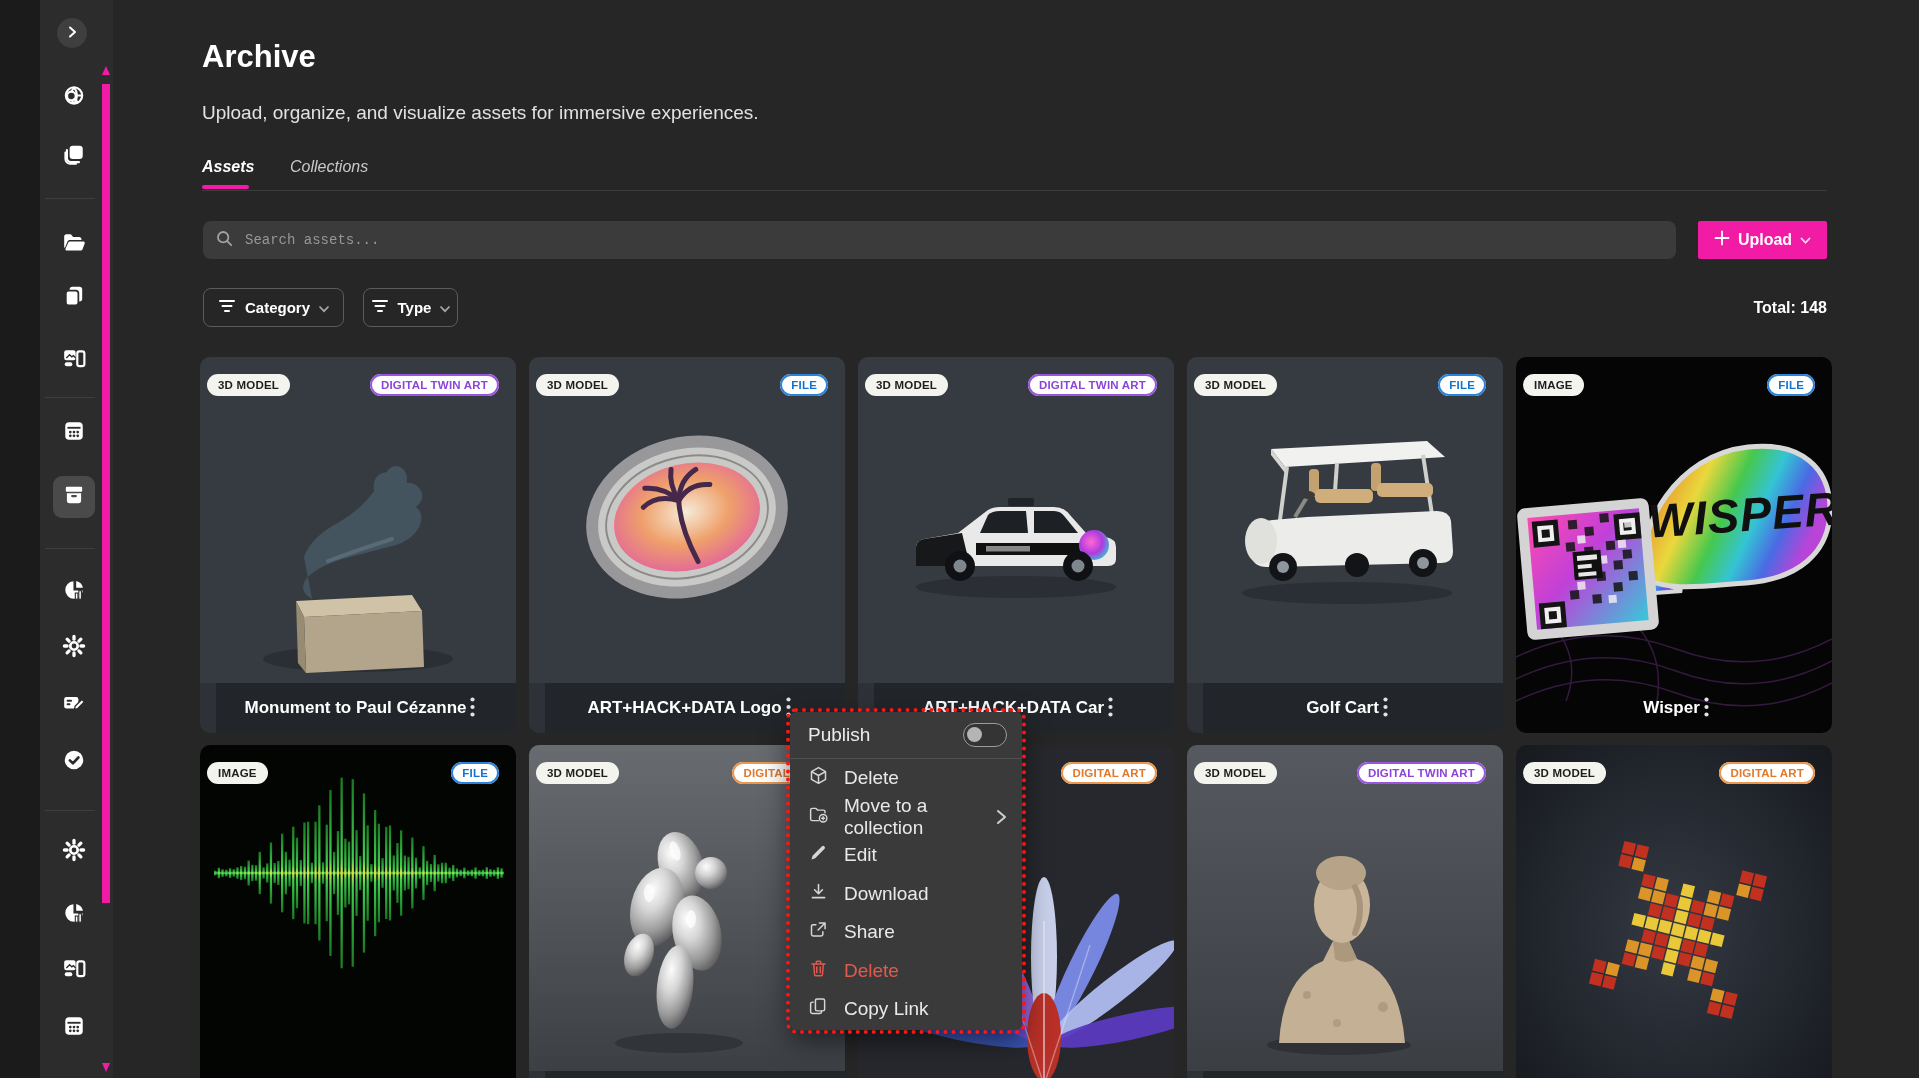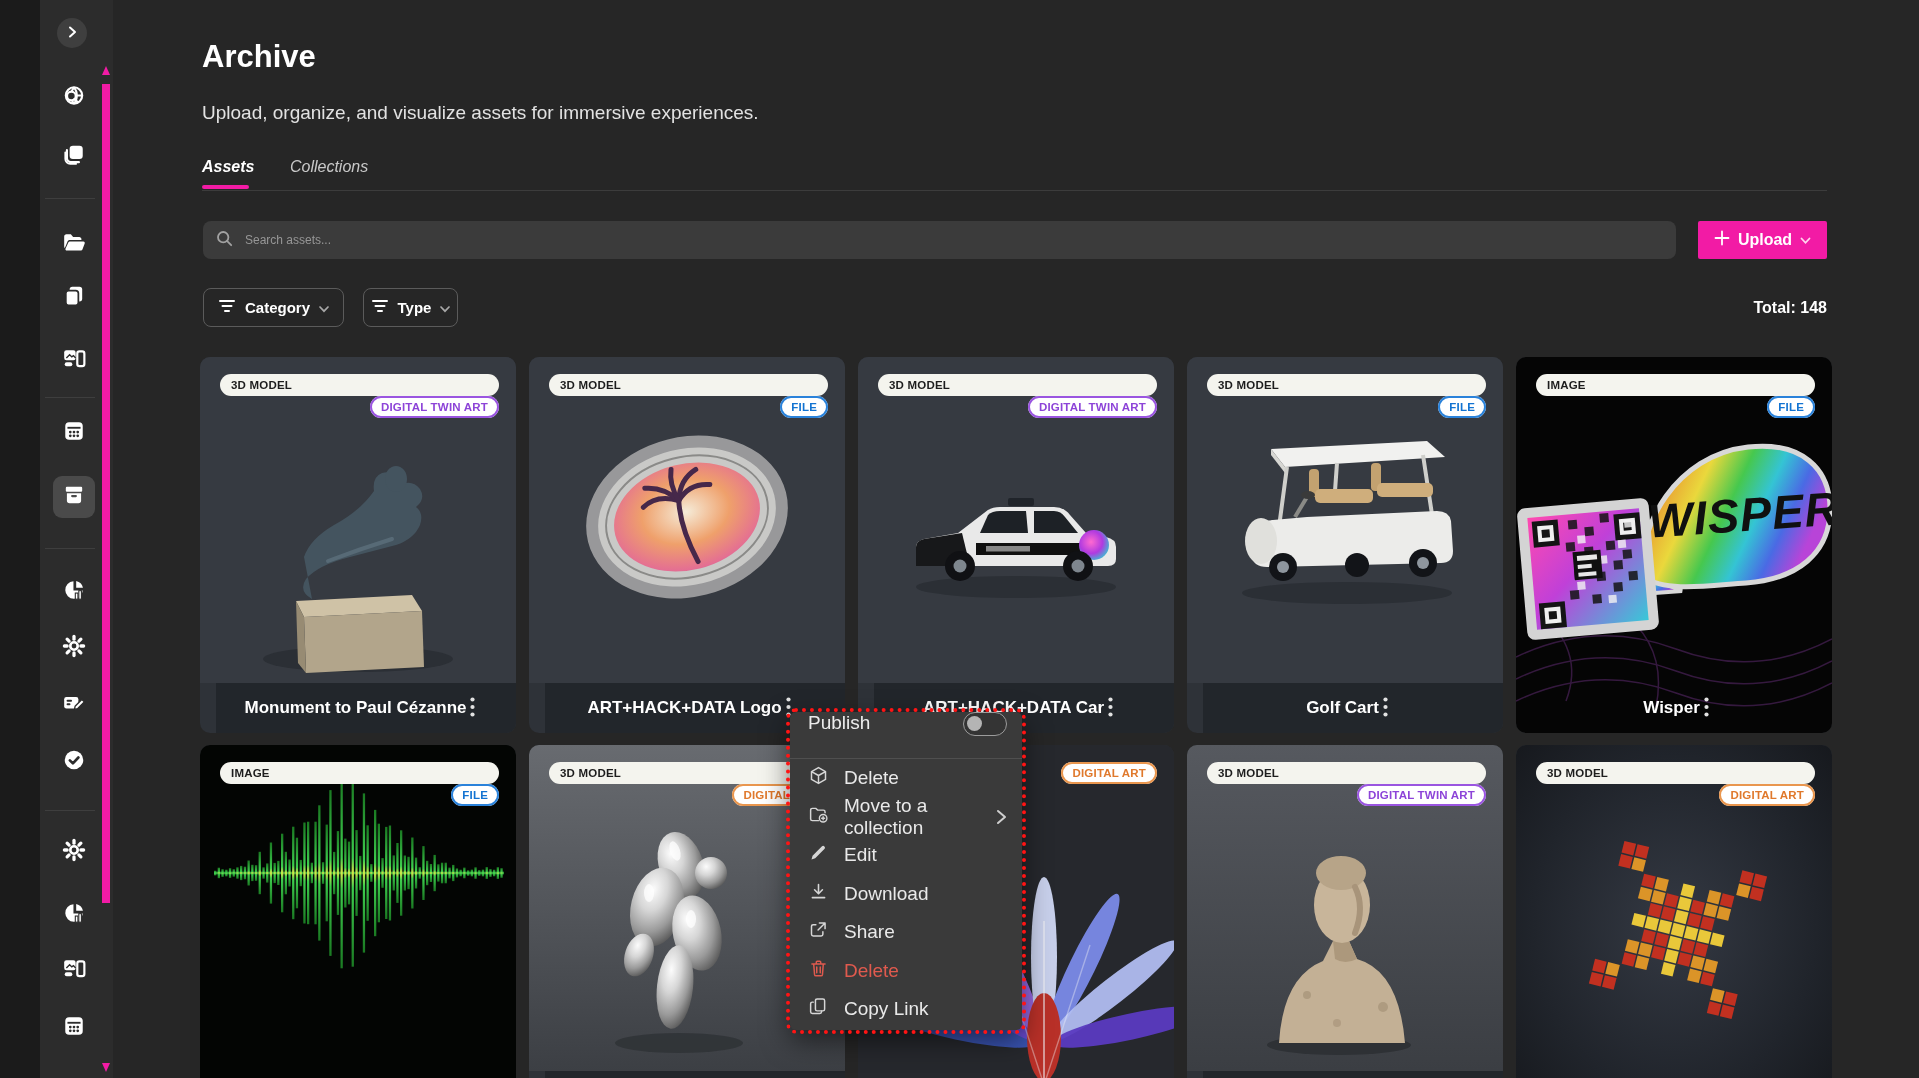--- a/index.html
+++ b/index.html
@@ -25,53 +25,53 @@
   .page-sub{position:absolute;left:162px;top:83px;font-size:19px;color:#e2e2e2;}
   .tabs{position:absolute;left:162px;top:158px;}
   .tab{display:inline-block;font-size:16px;color:#c9c9c9;margin-right:31px;cursor:pointer;font-style:italic;}
   .tab.active{color:#fff;font-weight:700;}
   .tab-underline{position:absolute;left:162px;top:185px;width:47px;height:3.5px;border-radius:2px;background:#f21ba5;}
   .tabs-border{position:absolute;left:162px;top:190px;width:1625px;height:1px;background:#3c3c3c;}
 
   
   .search-box{position:absolute;left:163px;top:221px;width:1473px;height:38px;background:#3b3b3b;
               border-radius:8px;display:flex;align-items:center;padding-left:13px;gap:10px;box-sizing:border-box;}
-  .search-box input{background:transparent;border:none;outline:none;color:#d8d8d8;font-size:12px;
-                    font-family:Liberation Sans, sans-serif;width:1200px;}
+  .search-box input{background:transparent;border:none;outline:none;color:#d8d8d8;font-size:14px;
+                    font-family:Liberation Mono, monospace;width:1200px;}
   .search-box input::placeholder{color:#969696;}
   .upload-btn{position:absolute;left:1658px;top:221px;width:129px;height:38px;background:#f21ba5;border:none;
               border-radius:2px;color:#fff;font-size:16px;font-weight:700;display:flex;align-items:center;
               justify-content:center;gap:8px;cursor:pointer;font-family:"Liberation Sans",sans-serif;}
   .filter-btn{position:absolute;top:288px;height:39px;background:transparent;border:1px solid #5b5b5b;
               border-radius:8px;color:#fff;font-size:15px;font-weight:700;display:flex;align-items:center;
               justify-content:center;gap:9px;cursor:pointer;font-family:"Liberation Sans",sans-serif;}
   .total-label{position:absolute;left:1587px;top:299px;width:200px;text-align:right;font-size:16px;
                font-weight:700;color:#fff;}
 
   
   .grid{position:absolute;left:160px;top:357px;width:1633px;display:grid;
         grid-template-columns:repeat(5,316px);column-gap:13px;row-gap:12px;}
   .card{position:relative;width:316px;height:376px;background:#2e3238;border-radius:10px;overflow:hidden;cursor:pointer;}
   .card-art{position:absolute;left:0;top:0;right:0;}
   .card-art.panel{bottom:50px;}
   .card-art.full{bottom:0;}
-  .card-badges{position:absolute;left:20px;right:17px;top:17px;display:flex;z-index:3;flex-direction:column;}
+  .card-badges{position:absolute;left:7px;right:17px;top:17px;display:flex;z-index:3;}
   .badge{height:22px;padding:0 11px;border-radius:12px;font-size:11.5px;font-weight:700;
          display:flex;align-items:center;letter-spacing:.2px;white-space:nowrap;}
   .badge.right{margin-left:auto;}
   .card-footer{position:absolute;left:16px;right:0;bottom:0;height:50px;display:flex;align-items:center;
                justify-content:center;padding:0 25px 0 17px;box-sizing:border-box;z-index:3;}
   .card.panel .card-footer{background:#22262b;}
   .card-title{font-size:17px;font-weight:700;color:#fff;white-space:nowrap;overflow:hidden;max-width:255px;}
   .kebab{background:transparent;border:none;padding:4px;cursor:pointer;display:flex;}
 
   
   .ctx{position:absolute;left:750px;top:712px;width:232px;height:318px;background:#3a3a3a;border-radius:6px;
        outline:4px dotted #ff1414;z-index:50;box-shadow:0 10px 28px rgba(0,0,0,.55);box-sizing:border-box;}
-  .ctx-publish{height:46px;display:flex;align-items:flex-start;justify-content:space-between;
+  .ctx-publish{height:46px;display:flex;align-items:center;justify-content:space-between;
                padding:0 15px 0 18px;color:#ececec;font-size:19px;cursor:default;}
   .toggle{width:44px;height:24px;border:1.5px solid #9c9c9c;border-radius:13px;position:relative;
           background:#343434;cursor:pointer;box-sizing:border-box;}
   .toggle-knob{position:absolute;left:3px;top:2.5px;width:15px;height:15px;border-radius:50%;background:#b4b4b4;}
   .ctx-divider{height:1px;background:#4f4f4f;}
   .ctx-item{height:38.5px;display:flex;align-items:center;gap:15px;padding:0 14px 0 18px;color:#e9e9e9;
             font-size:19px;cursor:pointer;}
   .ctx-item.danger{color:#e05a4e;}
   .ctx-item .sub-arrow{margin-left:auto;display:flex;}
 

